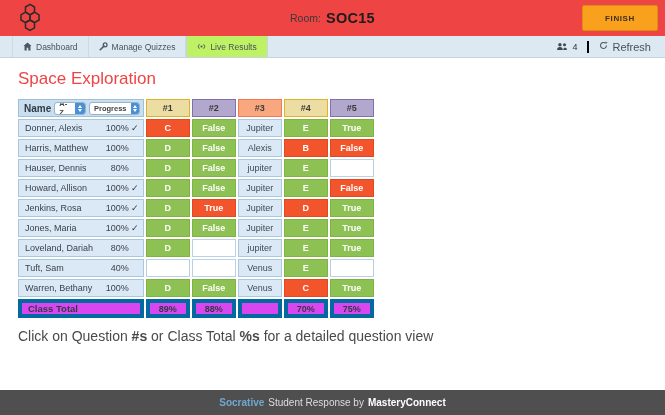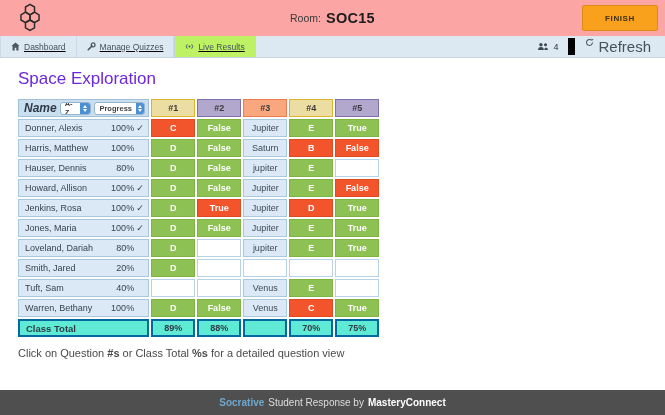--- a/index.html
+++ b/index.html
@@ -1,58 +1,58 @@
 <!DOCTYPE html>
 <html><head>
 <meta charset="utf-8">
 <style>
   html,body{margin:0;padding:0;width:665px;height:415px;overflow:hidden;
     font-family:"Liberation Sans",sans-serif;background:#fff;}
   *{box-sizing:border-box;}
 
   
-  .topbar{position:absolute;left:0;top:0;width:665px;height:36px;background:#fca5a5;}
+  .topbar{position:absolute;left:0;top:0;width:665px;height:36px;background:#ef4444;}
   .logo{position:absolute;left:13px;top:2px;width:34px;height:32px;}
   .room{position:absolute;left:0;top:0;width:100%;height:36px;display:flex;
     align-items:center;justify-content:center;gap:5px;}
   .room-label{font-size:10.5px;color:#3a3a3a;}
   .room-code{font-size:14.5px;font-weight:bold;color:#1c1c1c;letter-spacing:.3px;}
   .finish-btn{position:absolute;right:7px;top:5px;width:76px;height:26px;
     background:#f9a11d;border:1px solid #dd8d11;border-radius:2px;
     font-size:8px;font-weight:bold;color:#3d3118;letter-spacing:.6px;
     display:flex;align-items:center;justify-content:center;cursor:pointer;}
 
   
   .navbar{position:absolute;left:0;top:36px;width:665px;height:22px;background:#dde9f2;
     border-bottom:1px solid #c3d5e2;display:flex;align-items:stretch;}
-  .tabs{display:flex;text-decoration:underline;}
+  .tabs{display:flex;margin-left:12px;}
   .tab{display:flex;align-items:center;gap:4px;padding:0 10px;font-size:8.5px;
     color:#45525d;border-right:1px solid #cbdae6;cursor:pointer;white-space:nowrap;}
   .tab:first-child{border-left:1px solid #cbdae6;}
   .tab.active{background:#bef264;border-right:1px solid #c3d5e2;border-left:1px solid #c3d5e2;}
   .tab svg{display:block;}
   .nav-right{margin-left:auto;display:flex;align-items:center;padding-right:10px;}
   .nav-count{display:flex;align-items:center;gap:4px;font-size:9px;color:#333;
     padding:0 10px;}
-  .nav-refresh{display:flex;gap:4px;font-size:15px;color:#45525d;
-    padding:0 4px 0 10px;border-left:7px solid #000000;cursor:pointer;}
+  .nav-refresh{display:flex;gap:4px;font-size:11px;color:#45525d;
+    padding:0 4px 0 10px;border-left:2px solid #000000;cursor:pointer;}
 
   
   .content{position:absolute;left:0;top:58px;width:665px;}
-  .quiz-title{margin:11px 0 8px 18px;font-size:17px;font-weight:400;color:#6d28d9;}
+  .quiz-title{margin:11px 0 8px 18px;font-size:17px;font-weight:400;color:#ef4444;}
 
   table.results{border-collapse:separate;border-spacing:2px;margin-left:16px;
     table-layout:fixed;}
   col.c-name{width:114px;}
   col.c-q{width:44px;}
   td,th{height:18px;padding:0;font-size:9px;overflow:hidden;}
 
   th.name-head{background:#c9dff0;border:1px solid #9fc0d8;text-align:left;}
   .name-head-inner{display:flex;align-items:center;gap:3px;padding:0 3px 0 5px;}
-  .name-head-label{font-size:12px;font-weight:bold;color:#2f3b46;font-style:italic;}
+  .name-head-label{font-size:10px;font-weight:bold;color:#2f3b46;}
   .mini-select{display:flex;align-items:stretch;background:#fff;border:1px solid #98b4c9;
     border-radius:3px;height:13px;overflow:hidden;cursor:pointer;}
   .mini-select .val{font-size:7.5px;color:#444;padding:0 4px;display:flex;align-items:center;}
   .mini-select.progress{margin-left:auto;}
   .stepper{width:11px;background:#4a90d9;display:flex;flex-direction:column;
     align-items:center;justify-content:center;gap:1px;}
   .stepper i{display:block;width:0;height:0;border-left:2.5px solid transparent;
     border-right:2.5px solid transparent;}
   .stepper .up{border-bottom:3px solid #fff;}
   .stepper .dn{border-top:3px solid #fff;}
@@ -67,26 +67,26 @@
   .student-name{font-size:9px;color:#38424d;white-space:nowrap;}
   .prog{margin-left:auto;font-size:9px;color:#38424d;}
   .chk{width:12px;font-size:9px;color:#2f3b46;text-align:center;}
 
   td.acell{text-align:center;vertical-align:middle;}
   .t-green{background:#8dc153;border:1px solid #7fb342;color:#fff;font-weight:bold;}
   .t-red{background:#f2552b;border:1px solid #e2491f;color:#fff;font-weight:bold;}
   .t-text{background:#dbe9f6;border:1px solid #aac9df;color:#3c4a55;}
   .t-empty{background:#ffffff;border:1px solid #b9d2e6;}
 
-  tr.total-row td{background:#5eead4;border:2px solid #0369a1;font-weight:bold;
+  tr.total-row td{background:#d946ef;border:4px solid #0369a1;font-weight:bold;
     color:#2d3b46;}
   td.total-label{text-align:left;padding-left:6px;font-size:9.5px;}
   td.total-val{text-align:center;cursor:pointer;}
 
-  .note{margin:8px 0 0 18px;font-size:11px;color:#4a4a4a;}
+  .note{margin:8px 0 0 18px;font-size:14px;color:#4a4a4a;}
   .note b{font-weight:bold;}
 
   
   .footerbar{position:absolute;left:0;top:390px;width:665px;height:25px;background:#4f4f4f;
     display:flex;align-items:center;justify-content:center;gap:4px;font-size:10px;}
   .f-brand{color:#6fa8cf;font-weight:bold;}
   .f-mid{color:#dedede;}
   .f-owner{color:#ffffff;font-weight:bold;}
 </style>
 </head>
@@ -207,21 +207,21 @@
         <tr>
           <td class="name-cell">
             <div class="name-inner">
               <span class="student-name">Harris, Matthew</span>
               <span class="prog">100%</span>
               <span class="chk"></span>
             </div>
           </td>
           <td class="acell t-green">D</td>
           <td class="acell t-green">False</td>
-          <td class="acell t-text">Saturn</td>
+          <td class="acell t-text">Alexis</td>
           <td class="acell t-red">B</td>
           <td class="acell t-red">False</td>
         </tr>
         <tr>
           <td class="name-cell">
             <div class="name-inner">
               <span class="student-name">Hauser, Dennis</span>
               <span class="prog">80%</span>
               <span class="chk"></span>
             </div>
@@ -280,34 +280,20 @@
               <span class="student-name">Loveland, Dariah</span>
               <span class="prog">80%</span>
               <span class="chk"></span>
             </div>
           </td>
           <td class="acell t-green">D</td>
           <td class="acell t-empty"></td>
           <td class="acell t-text">jupiter</td>
           <td class="acell t-green">E</td>
           <td class="acell t-green">True</td>
-        </tr>
-        <tr>
-          <td class="name-cell">
-            <div class="name-inner">
-              <span class="student-name">Smith, Jared</span>
-              <span class="prog">20%</span>
-              <span class="chk"></span>
-            </div>
-          </td>
-          <td class="acell t-green">D</td>
-          <td class="acell t-empty"></td>
-          <td class="acell t-empty"></td>
-          <td class="acell t-empty"></td>
-          <td class="acell t-empty"></td>
         </tr>
         <tr>
           <td class="name-cell">
             <div class="name-inner">
               <span class="student-name">Tuft, Sam</span>
               <span class="prog">40%</span>
               <span class="chk"></span>
             </div>
           </td>
           <td class="acell t-empty"></td>

